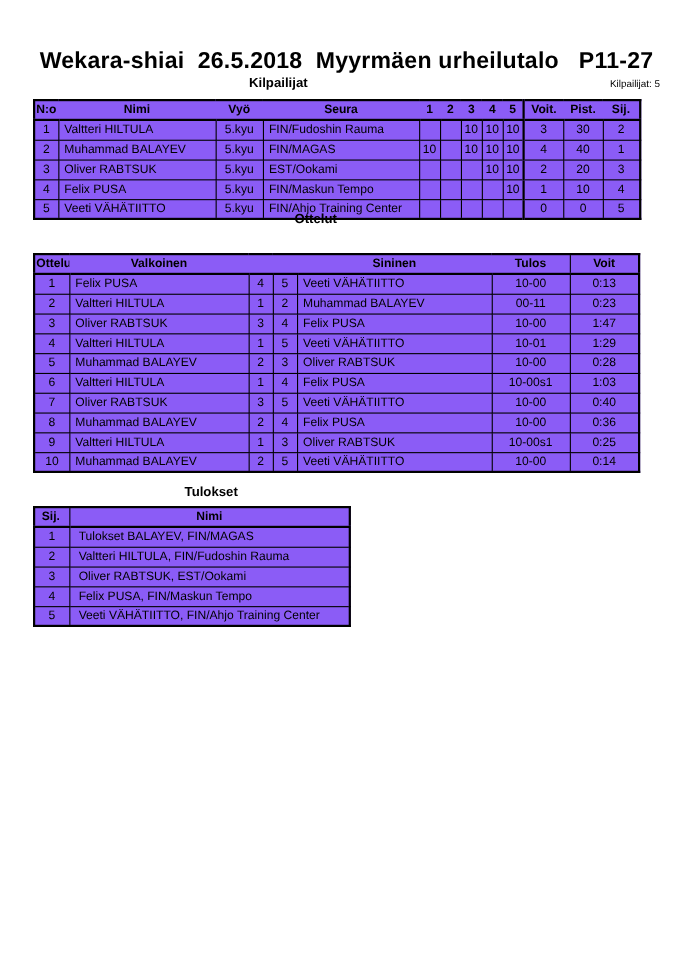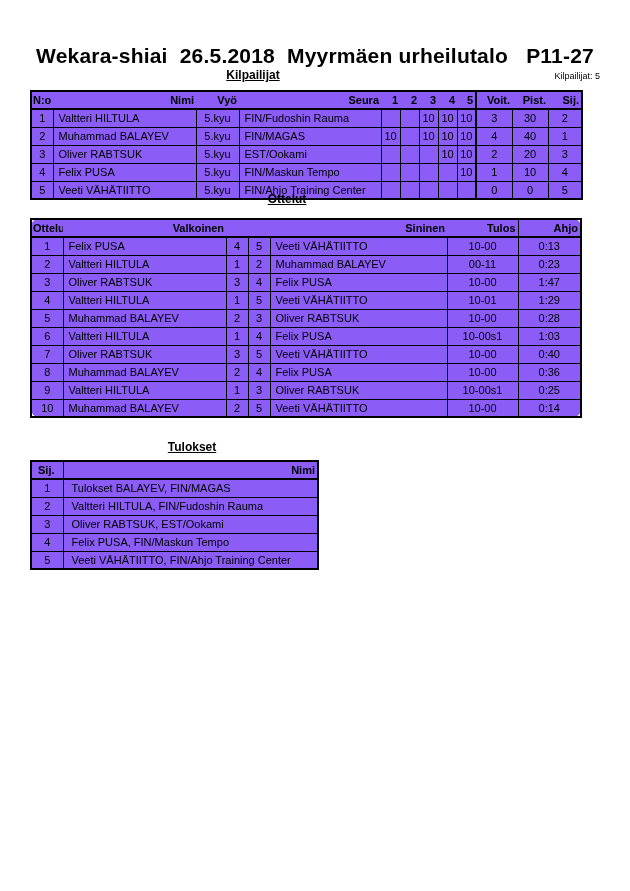--- a/index.html
+++ b/index.html
@@ -8,47 +8,47 @@
   .page {
     position:relative; width:630px; height:705px; background:#ffffff; color:#000000;
     font-family:"Liberation Sans", sans-serif; overflow:hidden;
   }
   .title {
     position:absolute; top:44px; left:0; width:630px; text-align:center;
     font-size:21px; font-weight:bold; white-space:pre; letter-spacing:0.2px;
   }
   .section-heading {
     position:absolute; transform:translateX(-50%);
-    font-size:12px; font-weight:bold; white-space:nowrap;text-decoration:underline;
+    font-size:12px; font-weight:bold; white-space:nowrap;
   }
   .heading-kilpailijat { top:68px; left:253px; }
   .heading-ottelut   { top:192px; left:287px; }
   .heading-tulokset  { top:440px; left:192px; }
   .count-label {
     position:absolute; top:71px; right:30px; font-size:9px; white-space:nowrap;
   }
   table {
     position:absolute; border-collapse:collapse; table-layout:fixed;
     border:2px solid #000; background:#8b5cf6;
   }
   th, td {
     height:18px; font-size:11px; padding:0 2px;
     overflow:hidden; white-space:nowrap; vertical-align:middle;
   }
   td { border:1px solid #000; text-align:center; }
-  th { border-bottom:2px solid #000; font-weight:bold; text-align:right; }
+  th { border-bottom:2px solid #000; font-weight:bold; text-align:center; }
 
   
   #t1 { left:30px; top:90px; width:551px; }
   #t1 th:nth-child(1) { text-align:left; padding-left:1px; }
   #t1 td:nth-child(2), #t1 td:nth-child(4) { text-align:left; padding-left:5px; }
   #t1 th:nth-child(10), #t1 td:nth-child(10) { border-left:2px solid #000; }
 
   
-  #t2 { left:30px; top:218px; width:550px;border-radius:11px; }
+  #t2 { left:30px; top:230px; width:550px; }
   #t2 th:nth-child(1) { text-align:left; padding-left:1px; }
   #t2 td:nth-child(2), #t2 td:nth-child(5) { text-align:left; padding-left:5px; }
   #t2 th:nth-child(7) { border-left:1px solid #000; }
 
   
   #t3 { left:30px; top:460px; width:287px; }
   #t3 th:nth-child(1) { text-align:left; padding-left:6px; }
   #t3 th:nth-child(2) { border-left:1px solid #000; }
   #t3 td:nth-child(2) { text-align:left; padding-left:8px; }
 </style>
@@ -181,21 +181,21 @@
         <col style="width:63px">
     </colgroup>
     <thead>
       <tr>
         <th>Ottelu</th>
         <th>Valkoinen</th>
         <th></th>
         <th></th>
         <th>Sininen</th>
         <th>Tulos</th>
-        <th>Ahjo</th>
+        <th>Voit</th>
       </tr>
     </thead>
     <tbody>
         <tr>
           <td>1</td>
           <td>Felix PUSA</td>
           <td>4</td>
           <td>5</td>
           <td>Veeti VÄHÄTIITTO</td>
           <td>10-00</td>

